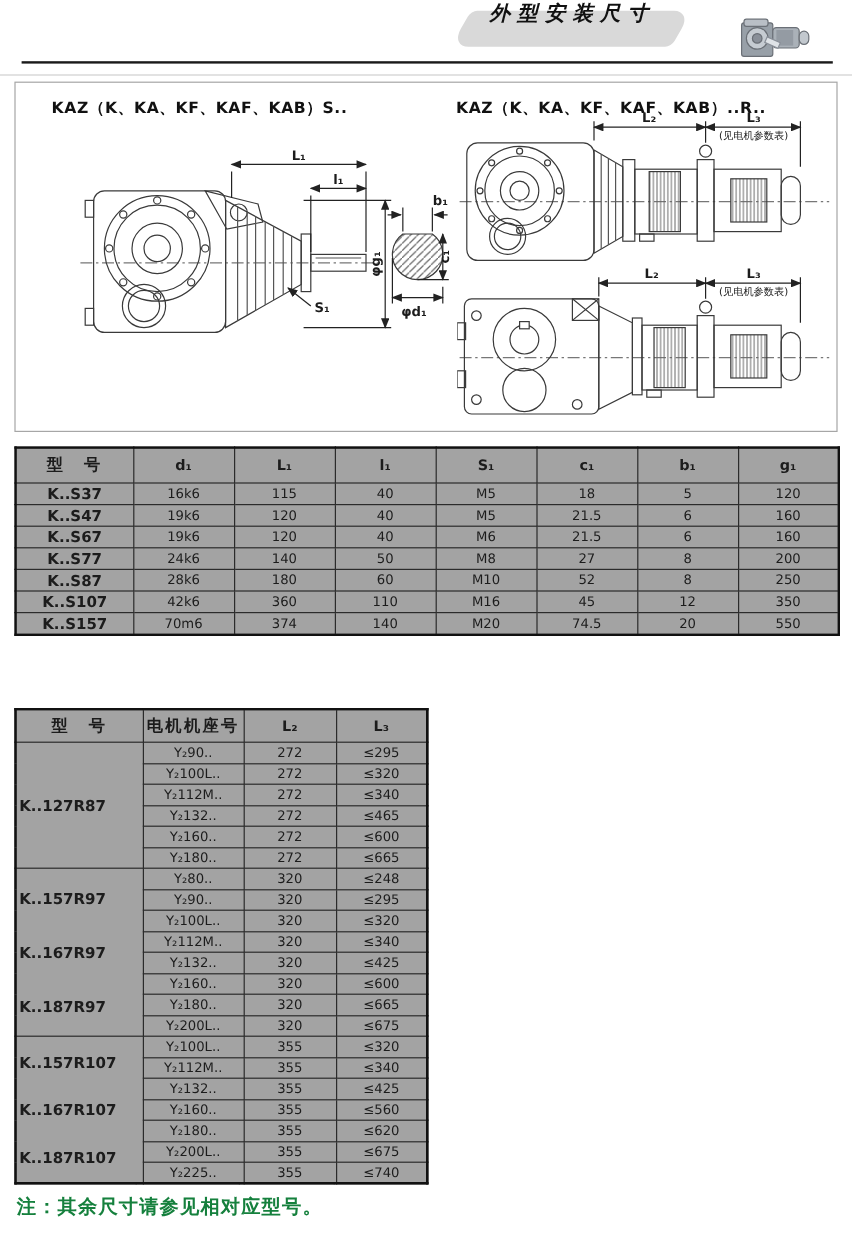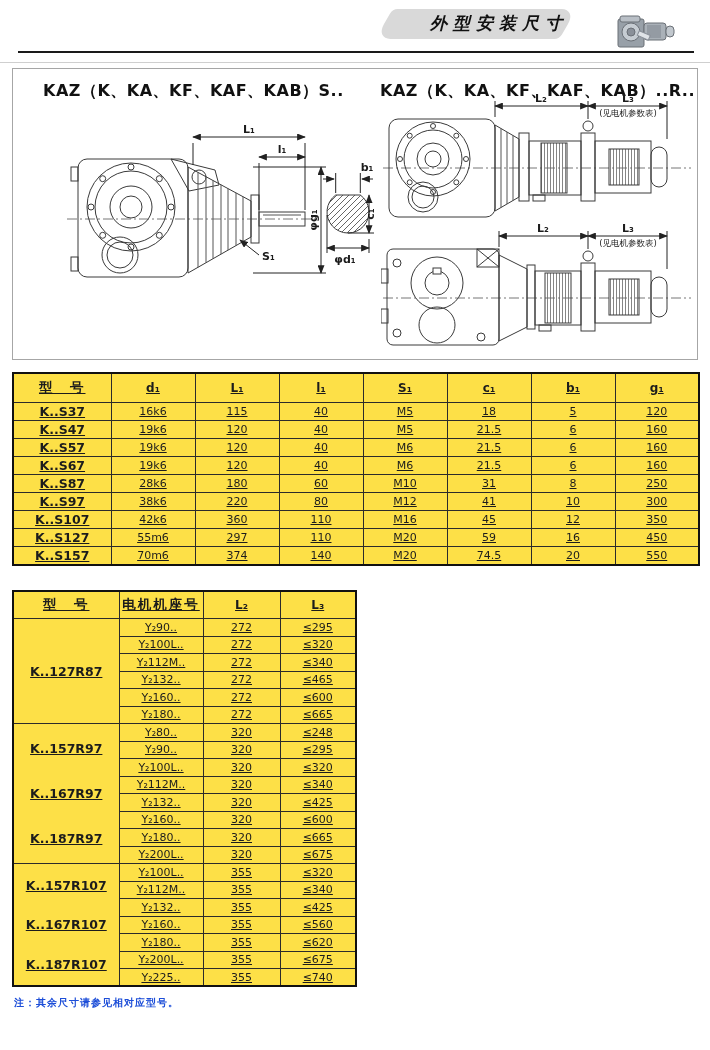--- a/index.html
+++ b/index.html
@@ -4,56 +4,56 @@
 <style>
   html,body{margin:0;padding:0;}
   body{
     width:710px;height:1050px;position:relative;background:#ffffff;
     font-family:"DejaVu Sans","Liberation Sans",sans-serif;color:#1c1c1c;
     overflow:hidden;
   }
   
   .banner{position:absolute;left:384px;top:9px;width:184px;height:30px;
     background:#d9d9d9;border-radius:5px 15px 5px 15px;transform:skewX(-30deg);}
-  .banner-text{position:absolute;left:386px;top:12px;width:182px;text-align:right;
+  .banner-text{position:absolute;left:386px;top:0;width:182px;text-align:center;
     font-style:italic;font-weight:700;font-size:17px;letter-spacing:6px;color:#111;white-space:nowrap;}
   .rule-dark{position:absolute;left:18px;top:51px;width:676px;height:2px;background:#1a1a1a;}
   .rule-light{position:absolute;left:0px;top:62px;width:710px;height:1px;background:#cfcfcf;}
   .logo{position:absolute;left:616px;top:11px;width:62px;height:38px;}
   
   .panel{position:absolute;left:12px;top:68px;width:684px;height:290px;border:1px solid #a6a6a6;background:#fff;}
-  .dtitle{position:absolute;font-size:16px;font-weight:600;letter-spacing:0.5px;color:#111;white-space:nowrap;text-align:center;}
+  .dtitle{position:absolute;font-size:13px;font-weight:600;letter-spacing:0.5px;color:#111;white-space:nowrap;text-align:center;}
   .dtitle.left{left:30px;top:12px;}
   .dtitle.right{left:367px;top:12px;}
   .svgL{position:absolute;left:10px;top:38px;}
   .svgR{position:absolute;left:368px;top:24px;}
   svg{display:block;}
   svg text{font-family:"DejaVu Sans","Liberation Sans",sans-serif;fill:#1c1c1c;}
   .dim{font-size:11px;font-weight:600;}
   .dim-small{font-size:8.5px;font-weight:400;}
   
   table{border-collapse:collapse;table-layout:fixed;}
-  .tbl{position:absolute;background:#fde047;text-decoration:underline;}
+  .tbl{position:absolute;background:#a3a3a3;}
   .tbl td,.tbl th{border:1px solid #2b2b2b;text-align:center;vertical-align:middle;
     font-size:11px;font-weight:400;padding:0;overflow:hidden;white-space:nowrap;}
   .tbl th{font-weight:700;}
   .tbl th.cjk{font-size:13.5px;letter-spacing:2px;}
   .tbl th.dimh{font-size:12px;}
   #table1{left:12px;top:372px;width:686px;border:2px solid #111;}
   #table1 thead th{height:28px;}
   #table1 tbody tr{height:18px;}
   #table1 td.model{font-size:12.5px;font-weight:600;}
   .t2wrap{position:absolute;left:12px;top:590px;width:686px;display:flex;}
   .t2{width:343px;border:2px solid #111;}
   .t2 thead th{height:26px;}
   .t2 tbody tr{height:17.5px;}
   .t2 td.group-cell{font-size:12.5px;font-weight:600;padding:0 2px;}
-  .t2 .stack{display:flex;flex-direction:column;justify-content:space-around;align-items:center;height:100%;}
+  .t2 .stack{display:flex;flex-direction:column;justify-content:space-around;align-items:flex-start;height:100%;}
   
-  .note{position:absolute;left:14px;top:996px;font-size:10px;font-weight:600;color:#1d4ed8;letter-spacing:1px;}
+  .note{position:absolute;left:14px;top:996px;font-size:16px;font-weight:600;color:#15803d;letter-spacing:1px;}
 </style>
 </head>
 <body>
 
 <div class="banner"></div>
 <div class="banner-text">外型安装尺寸</div>
 
 <svg class="logo" viewBox="0 0 62 38">
   <rect x="2" y="8" width="26" height="28" rx="2" fill="#98a0a8" stroke="#6b7077"></rect>
   <rect x="4" y="5" width="20" height="6" rx="2" fill="#b9bfc6" stroke="#6b7077"></rect>
@@ -286,78 +286,58 @@
         <td class="model">K..S47</td>
         <td>19k6</td>
         <td>120</td>
         <td>40</td>
         <td>M5</td>
         <td>21.5</td>
         <td>6</td>
         <td>160</td>
       </tr>
       <tr>
-        <td class="model">K..S57</td>
-        <td>19k6</td>
-        <td>120</td>
-        <td>40</td>
-        <td>M6</td>
-        <td>21.5</td>
-        <td>6</td>
-        <td>160</td>
-      </tr>
-      <tr>
         <td class="model">K..S67</td>
         <td>19k6</td>
         <td>120</td>
         <td>40</td>
         <td>M6</td>
         <td>21.5</td>
         <td>6</td>
         <td>160</td>
       </tr>
       <tr>
+        <td class="model">K..S77</td>
+        <td>24k6</td>
+        <td>140</td>
+        <td>50</td>
+        <td>M8</td>
+        <td>27</td>
+        <td>8</td>
+        <td>200</td>
+      </tr>
+      <tr>
         <td class="model">K..S87</td>
         <td>28k6</td>
         <td>180</td>
         <td>60</td>
         <td>M10</td>
-        <td>31</td>
+        <td>52</td>
         <td>8</td>
         <td>250</td>
-      </tr>
-      <tr>
-        <td class="model">K..S97</td>
-        <td>38k6</td>
-        <td>220</td>
-        <td>80</td>
-        <td>M12</td>
-        <td>41</td>
-        <td>10</td>
-        <td>300</td>
       </tr>
       <tr>
         <td class="model">K..S107</td>
         <td>42k6</td>
         <td>360</td>
         <td>110</td>
         <td>M16</td>
         <td>45</td>
         <td>12</td>
         <td>350</td>
-      </tr>
-      <tr>
-        <td class="model">K..S127</td>
-        <td>55m6</td>
-        <td>297</td>
-        <td>110</td>
-        <td>M20</td>
-        <td>59</td>
-        <td>16</td>
-        <td>450</td>
       </tr>
       <tr>
         <td class="model">K..S157</td>
         <td>70m6</td>
         <td>374</td>
         <td>140</td>
         <td>M20</td>
         <td>74.5</td>
         <td>20</td>
         <td>550</td>

